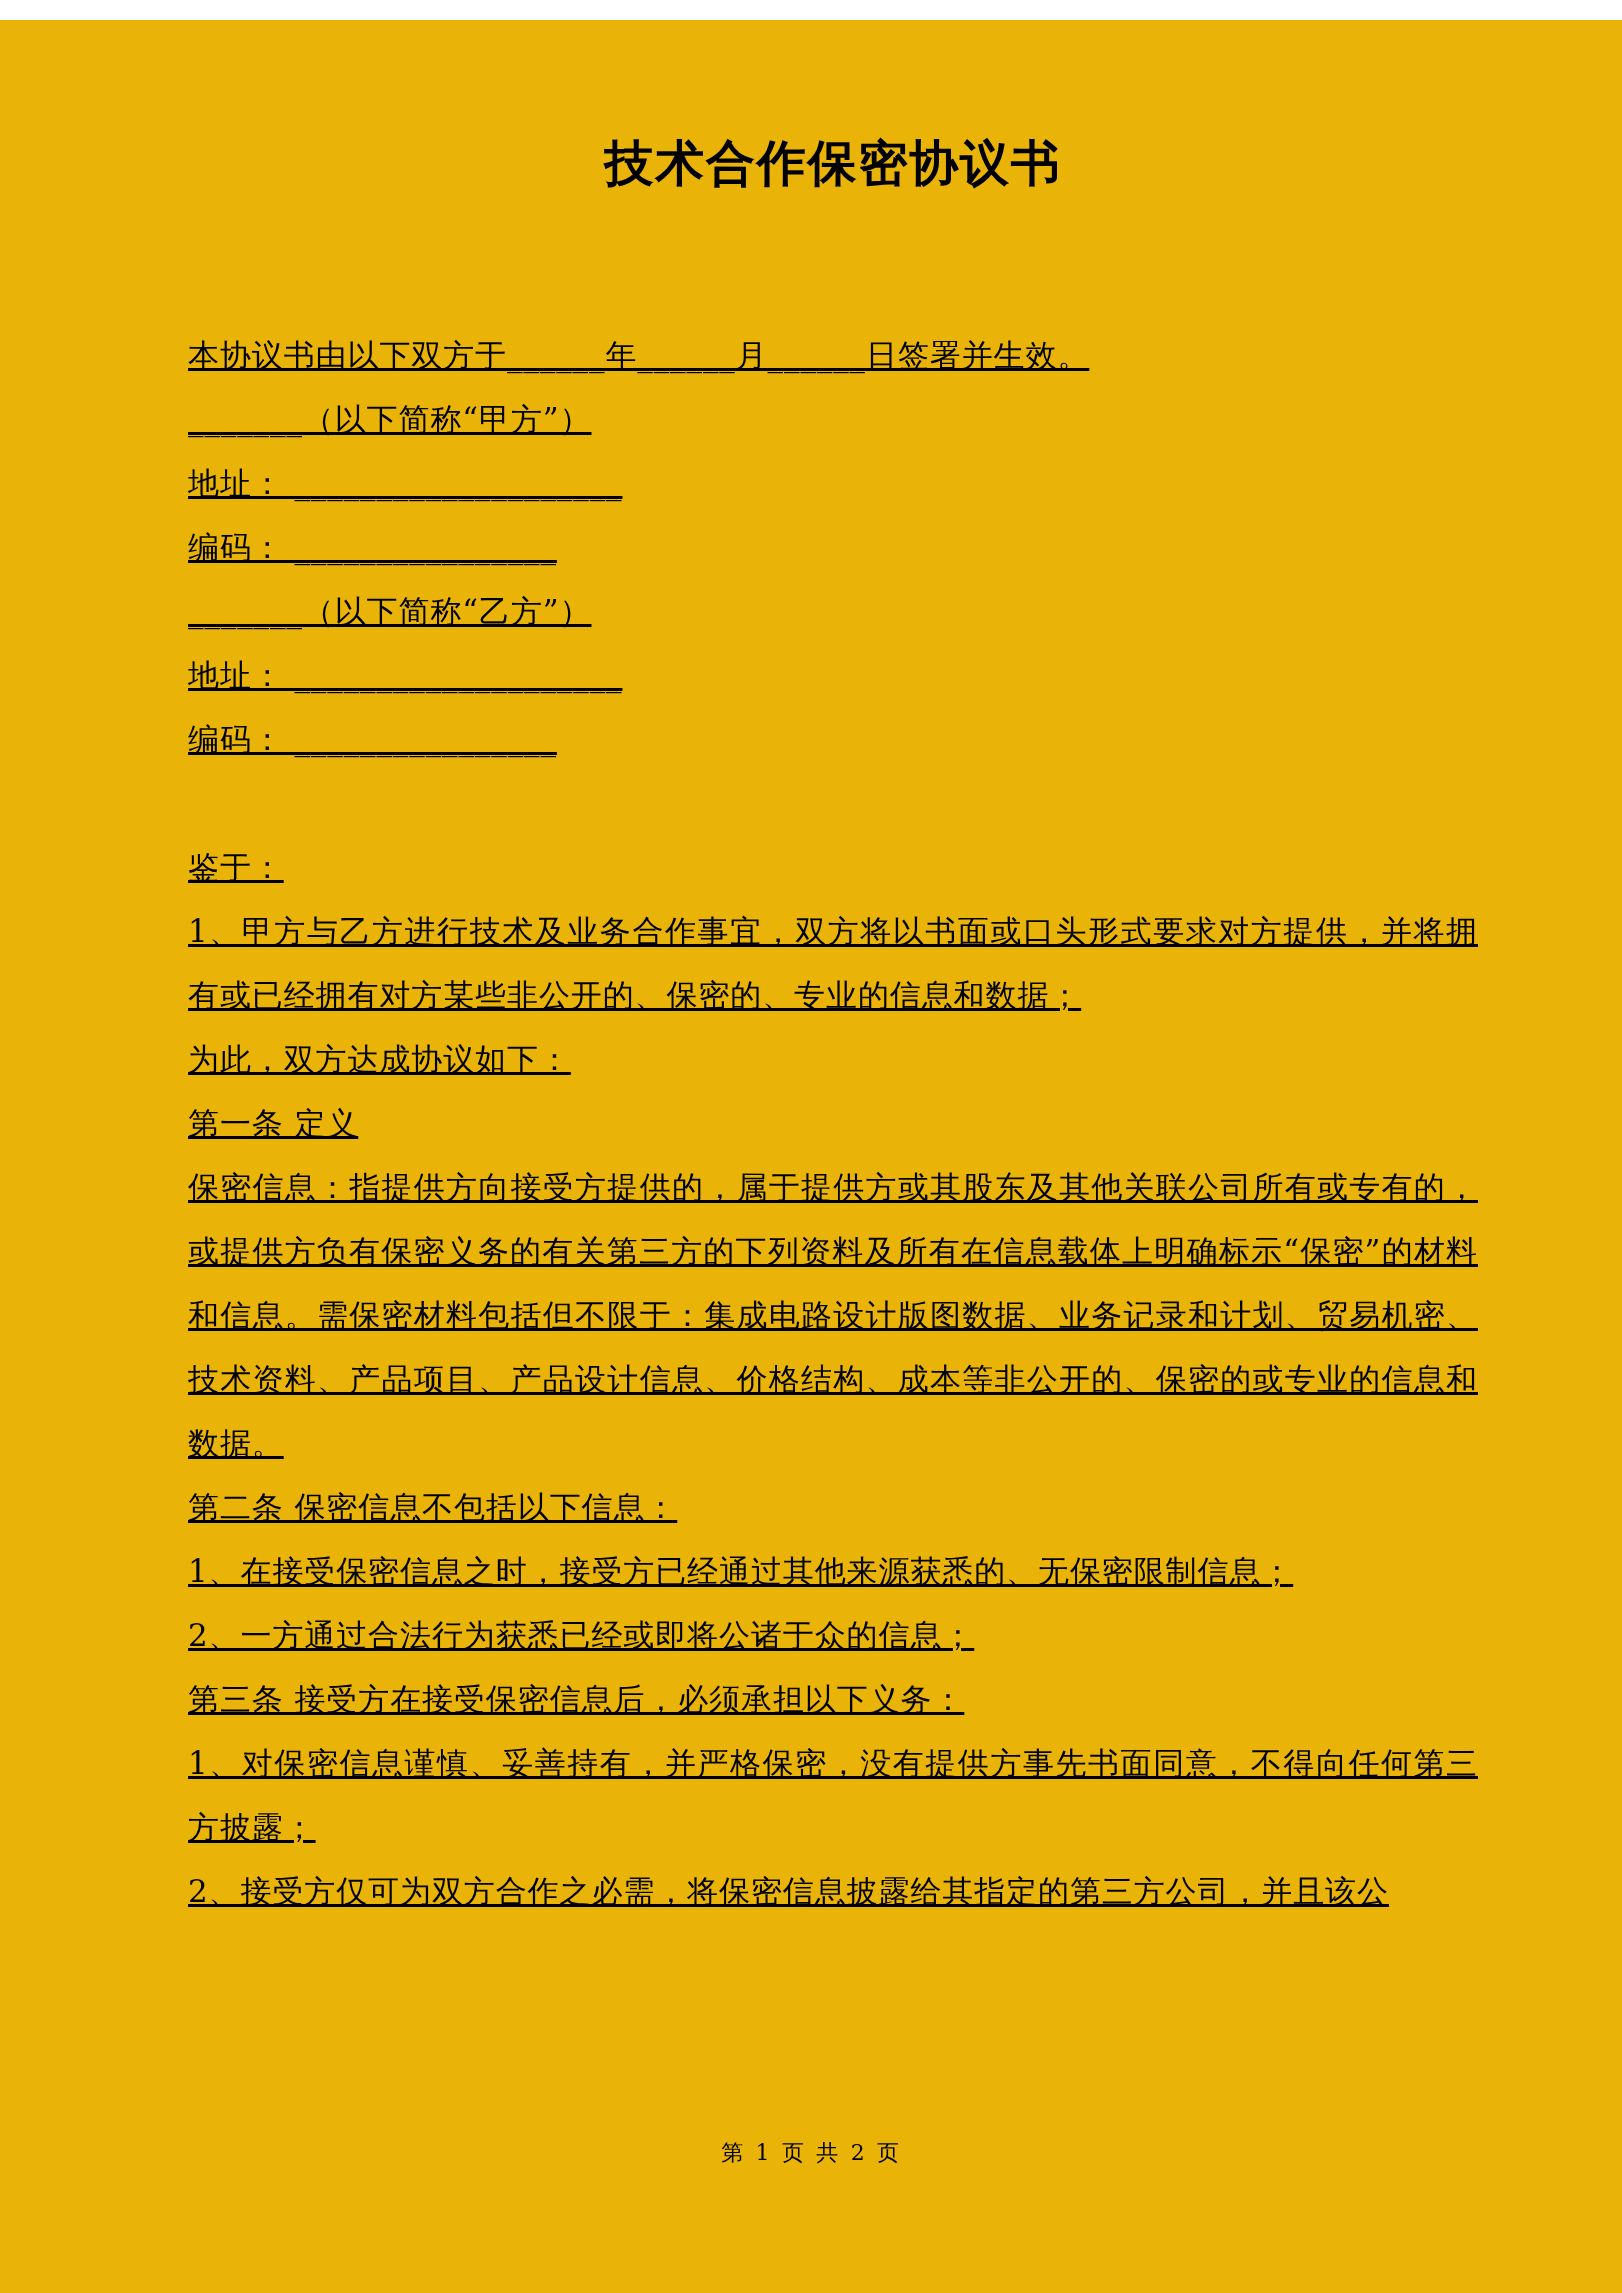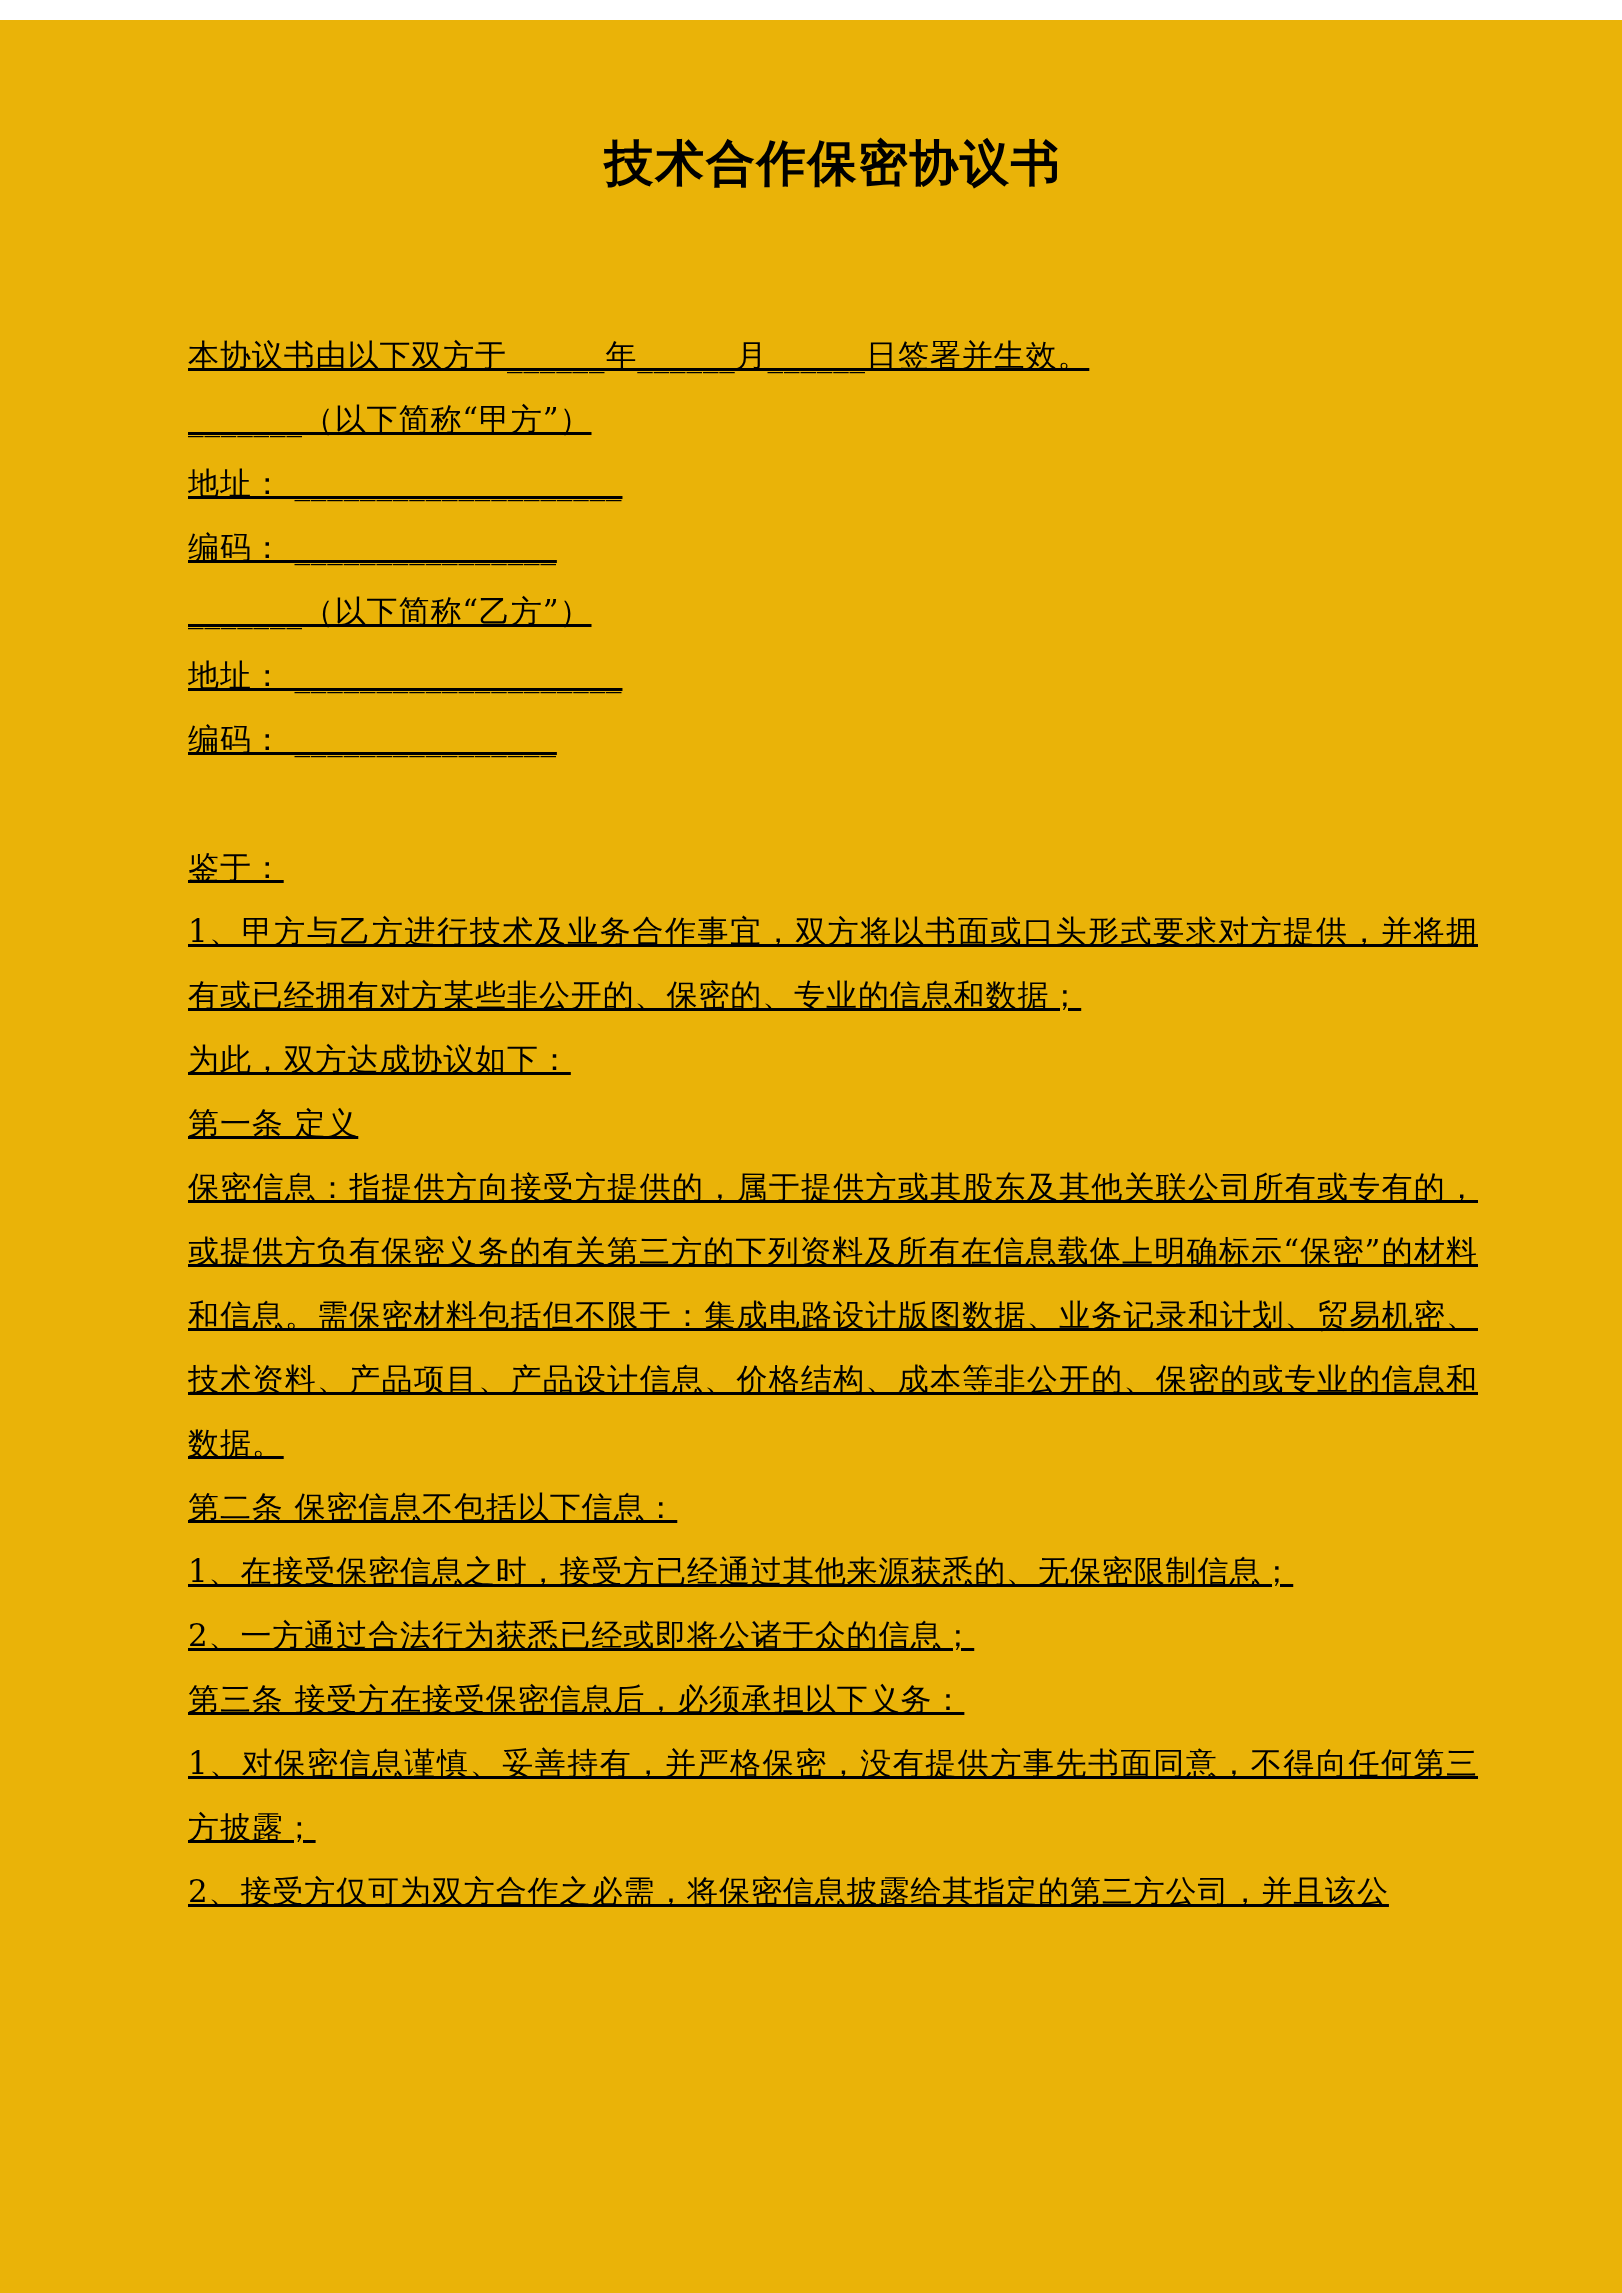--- a/index.html
+++ b/index.html
@@ -76,14 +76,15 @@
   <p class="para">保密信息：指提供方向接受方提供的，属于提供方或其股东及其他关联公司所有或专有的，或提供方负有保密义务的有关第三方的下列资料及所有在信息载体上明确标示“保密”的材料和信息。需保密材料包括但不限于：集成电路设计版图数据、业务记录和计划、贸易机密、技术资料、产品项目、产品设计信息、价格结构、成本等非公开的、保密的或专业的信息和数据。</p>
 
   <p class="para">第二条 保密信息不包括以下信息：</p>
   <p class="para">1、在接受保密信息之时，接受方已经通过其他来源获悉的、无保密限制信息；</p>
   <p class="para">2、一方通过合法行为获悉已经或即将公诸于众的信息；</p>
 
   <p class="para">第三条 接受方在接受保密信息后，必须承担以下义务：</p>
   <p class="para">1、对保密信息谨慎、妥善持有，并严格保密，没有提供方事先书面同意，不得向任何第三方披露；</p>
   <p class="para">2、接受方仅可为双方合作之必需，将保密信息披露给其指定的第三方公司，并且该公</p>
 
+  <div class="page-footer">第 1 页 共 2 页</div>
 </div>
 
 
 </body></html>

